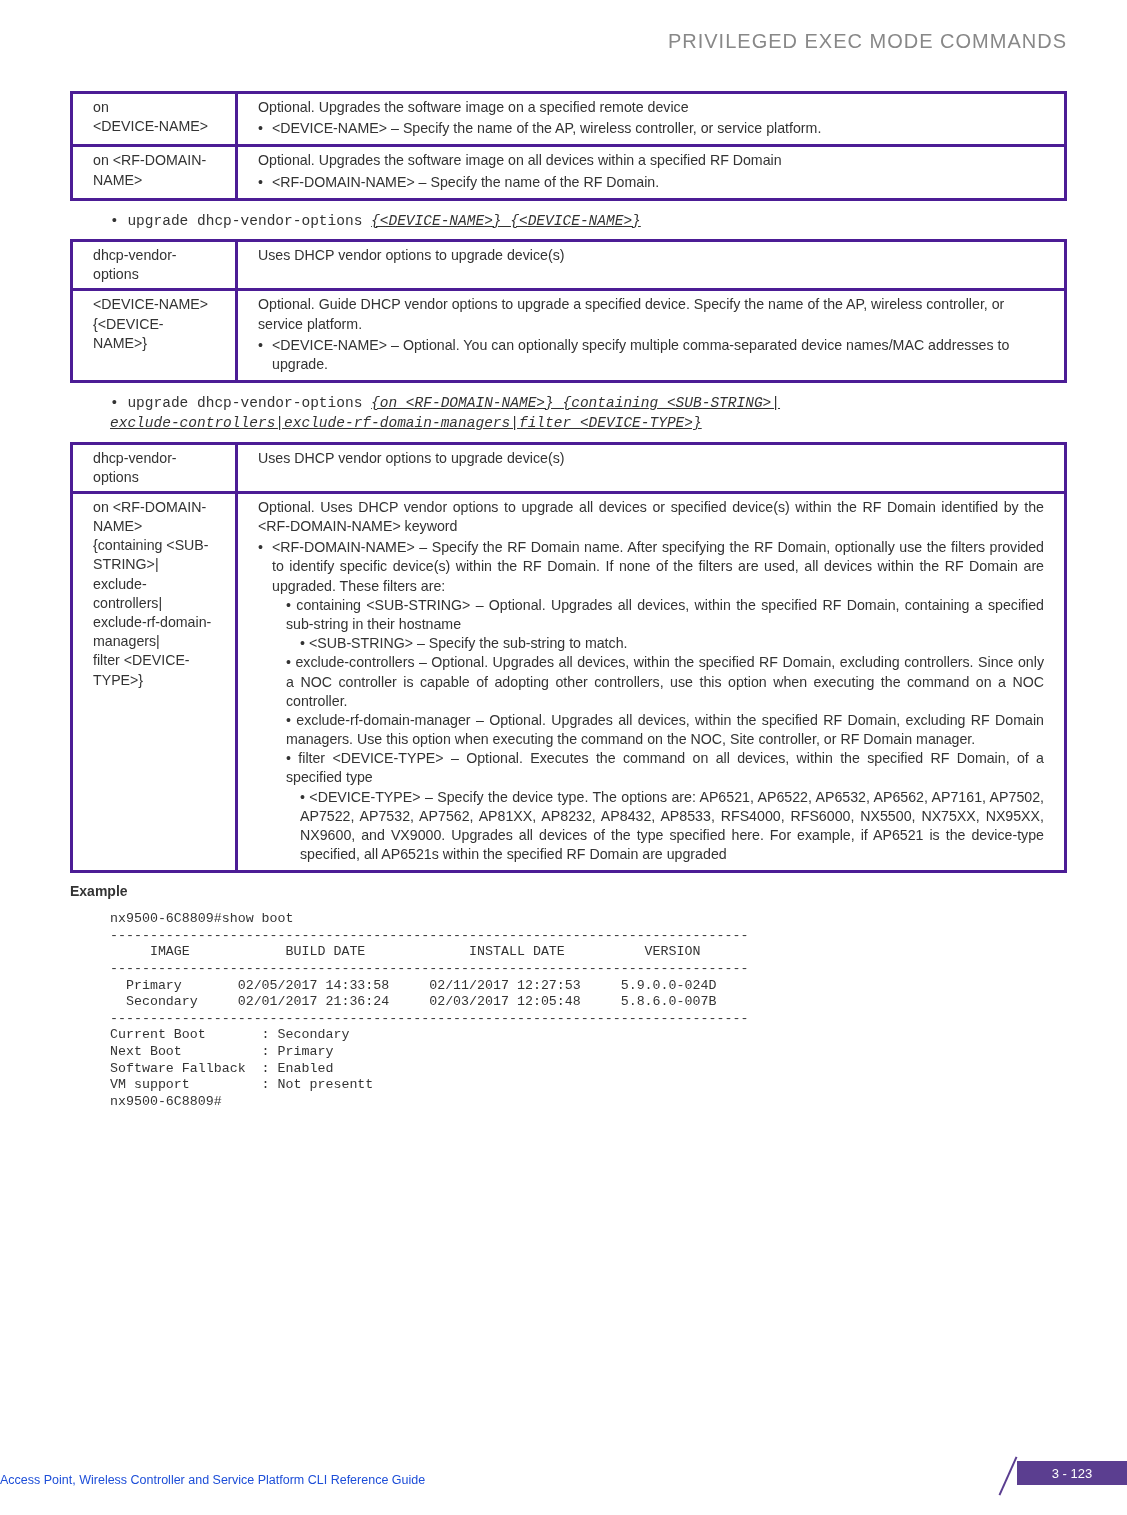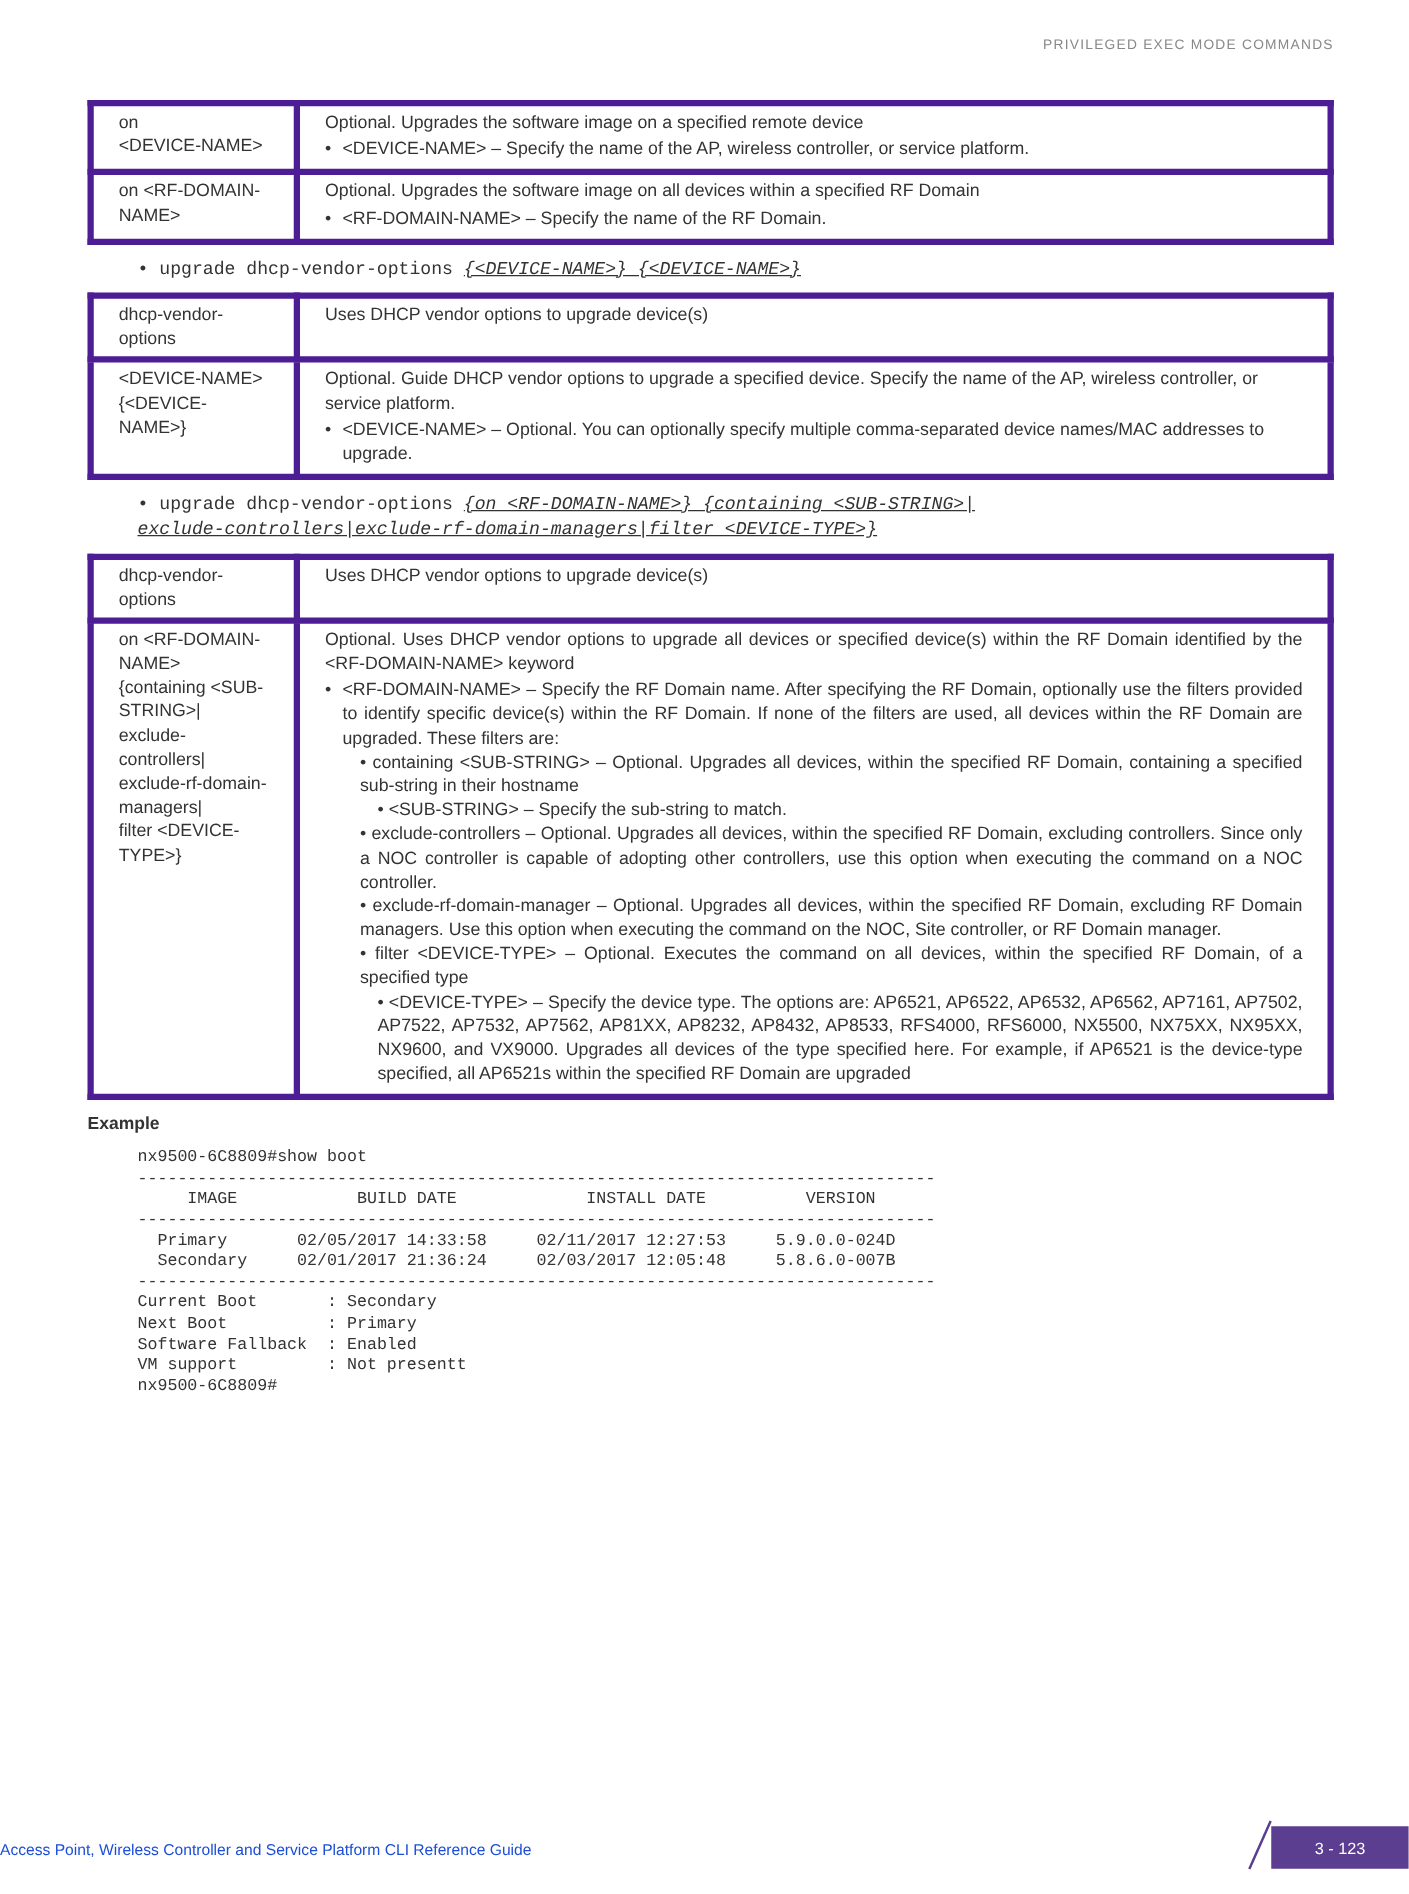--- a/index.html
+++ b/index.html
@@ -8,34 +8,34 @@
     font-size: 14px;
     color: #333;
     background: #fff;
     width: 1127px;
     height: 1515px;
     position: relative;
     padding: 30px 60px 0 70px;
   }
   .header-title {
     text-align: right;
-    font-size: 11px;
+    font-size: 20px;
     letter-spacing: 1px;
     color: #888;
     font-weight: 300;
     margin-bottom: 38px;
   }
   table.param-table {
     width: 100%;
     border-collapse: collapse;
     table-layout: fixed;
     margin-bottom: 10px;
   }
   table.param-table td {
-    border: 5px solid #4c1d95;
+    border: 3px solid #4c1d95;
     vertical-align: top;
     padding: 4px 20px;
     line-height: 1.35;
     font-size: 14.2px;
   }
   table.param-table td.col-left {
     width: 165px;
   }
   .command-line {
     font-family: "Courier New", monospace;
@@ -93,21 +93,21 @@
     right: 0;
     bottom: 0;
     width: 140px;
     height: 34px;
   }
   .footer-purple {
     position: absolute;
     right: 0;
     top: 0;
     width: 110px;
-    height: 34px;
+    height: 24px;
     background: #5b3e90;
     color: #fff;
     font-size: 13px;
     display: flex;
     align-items: center;
     justify-content: center;
   }
   .footer-slash {
     position: absolute;
     left: 6px;

